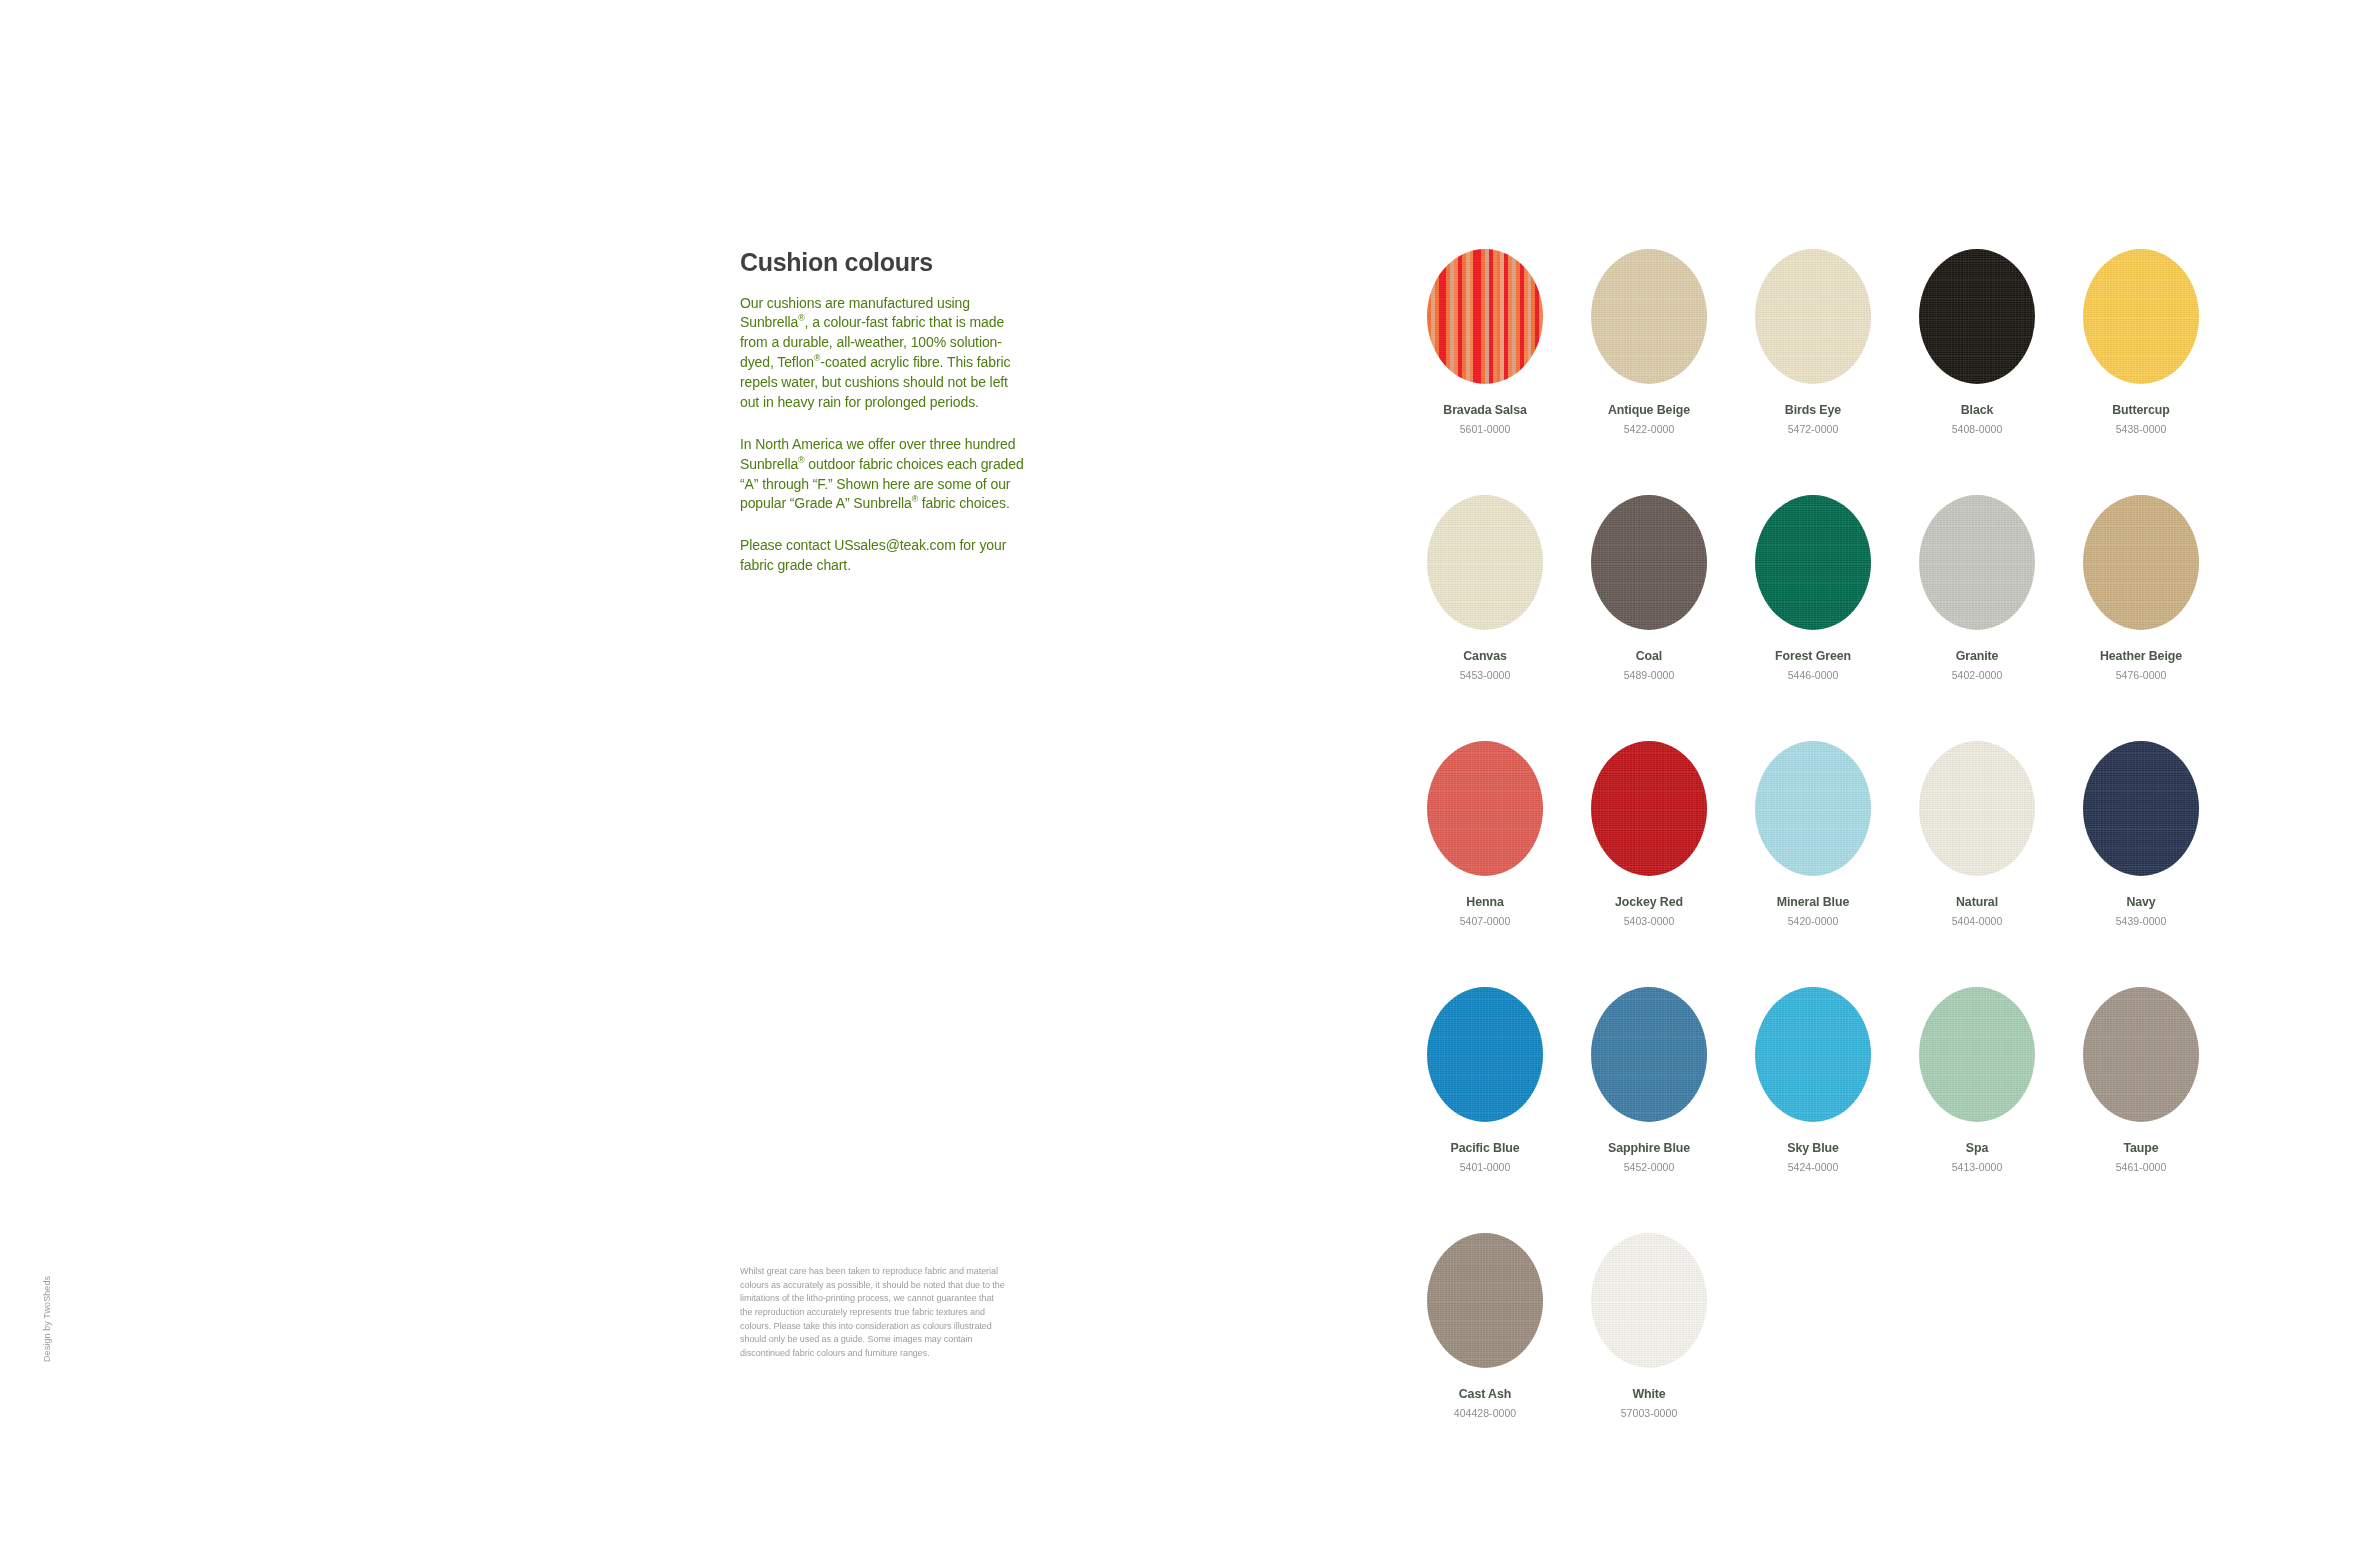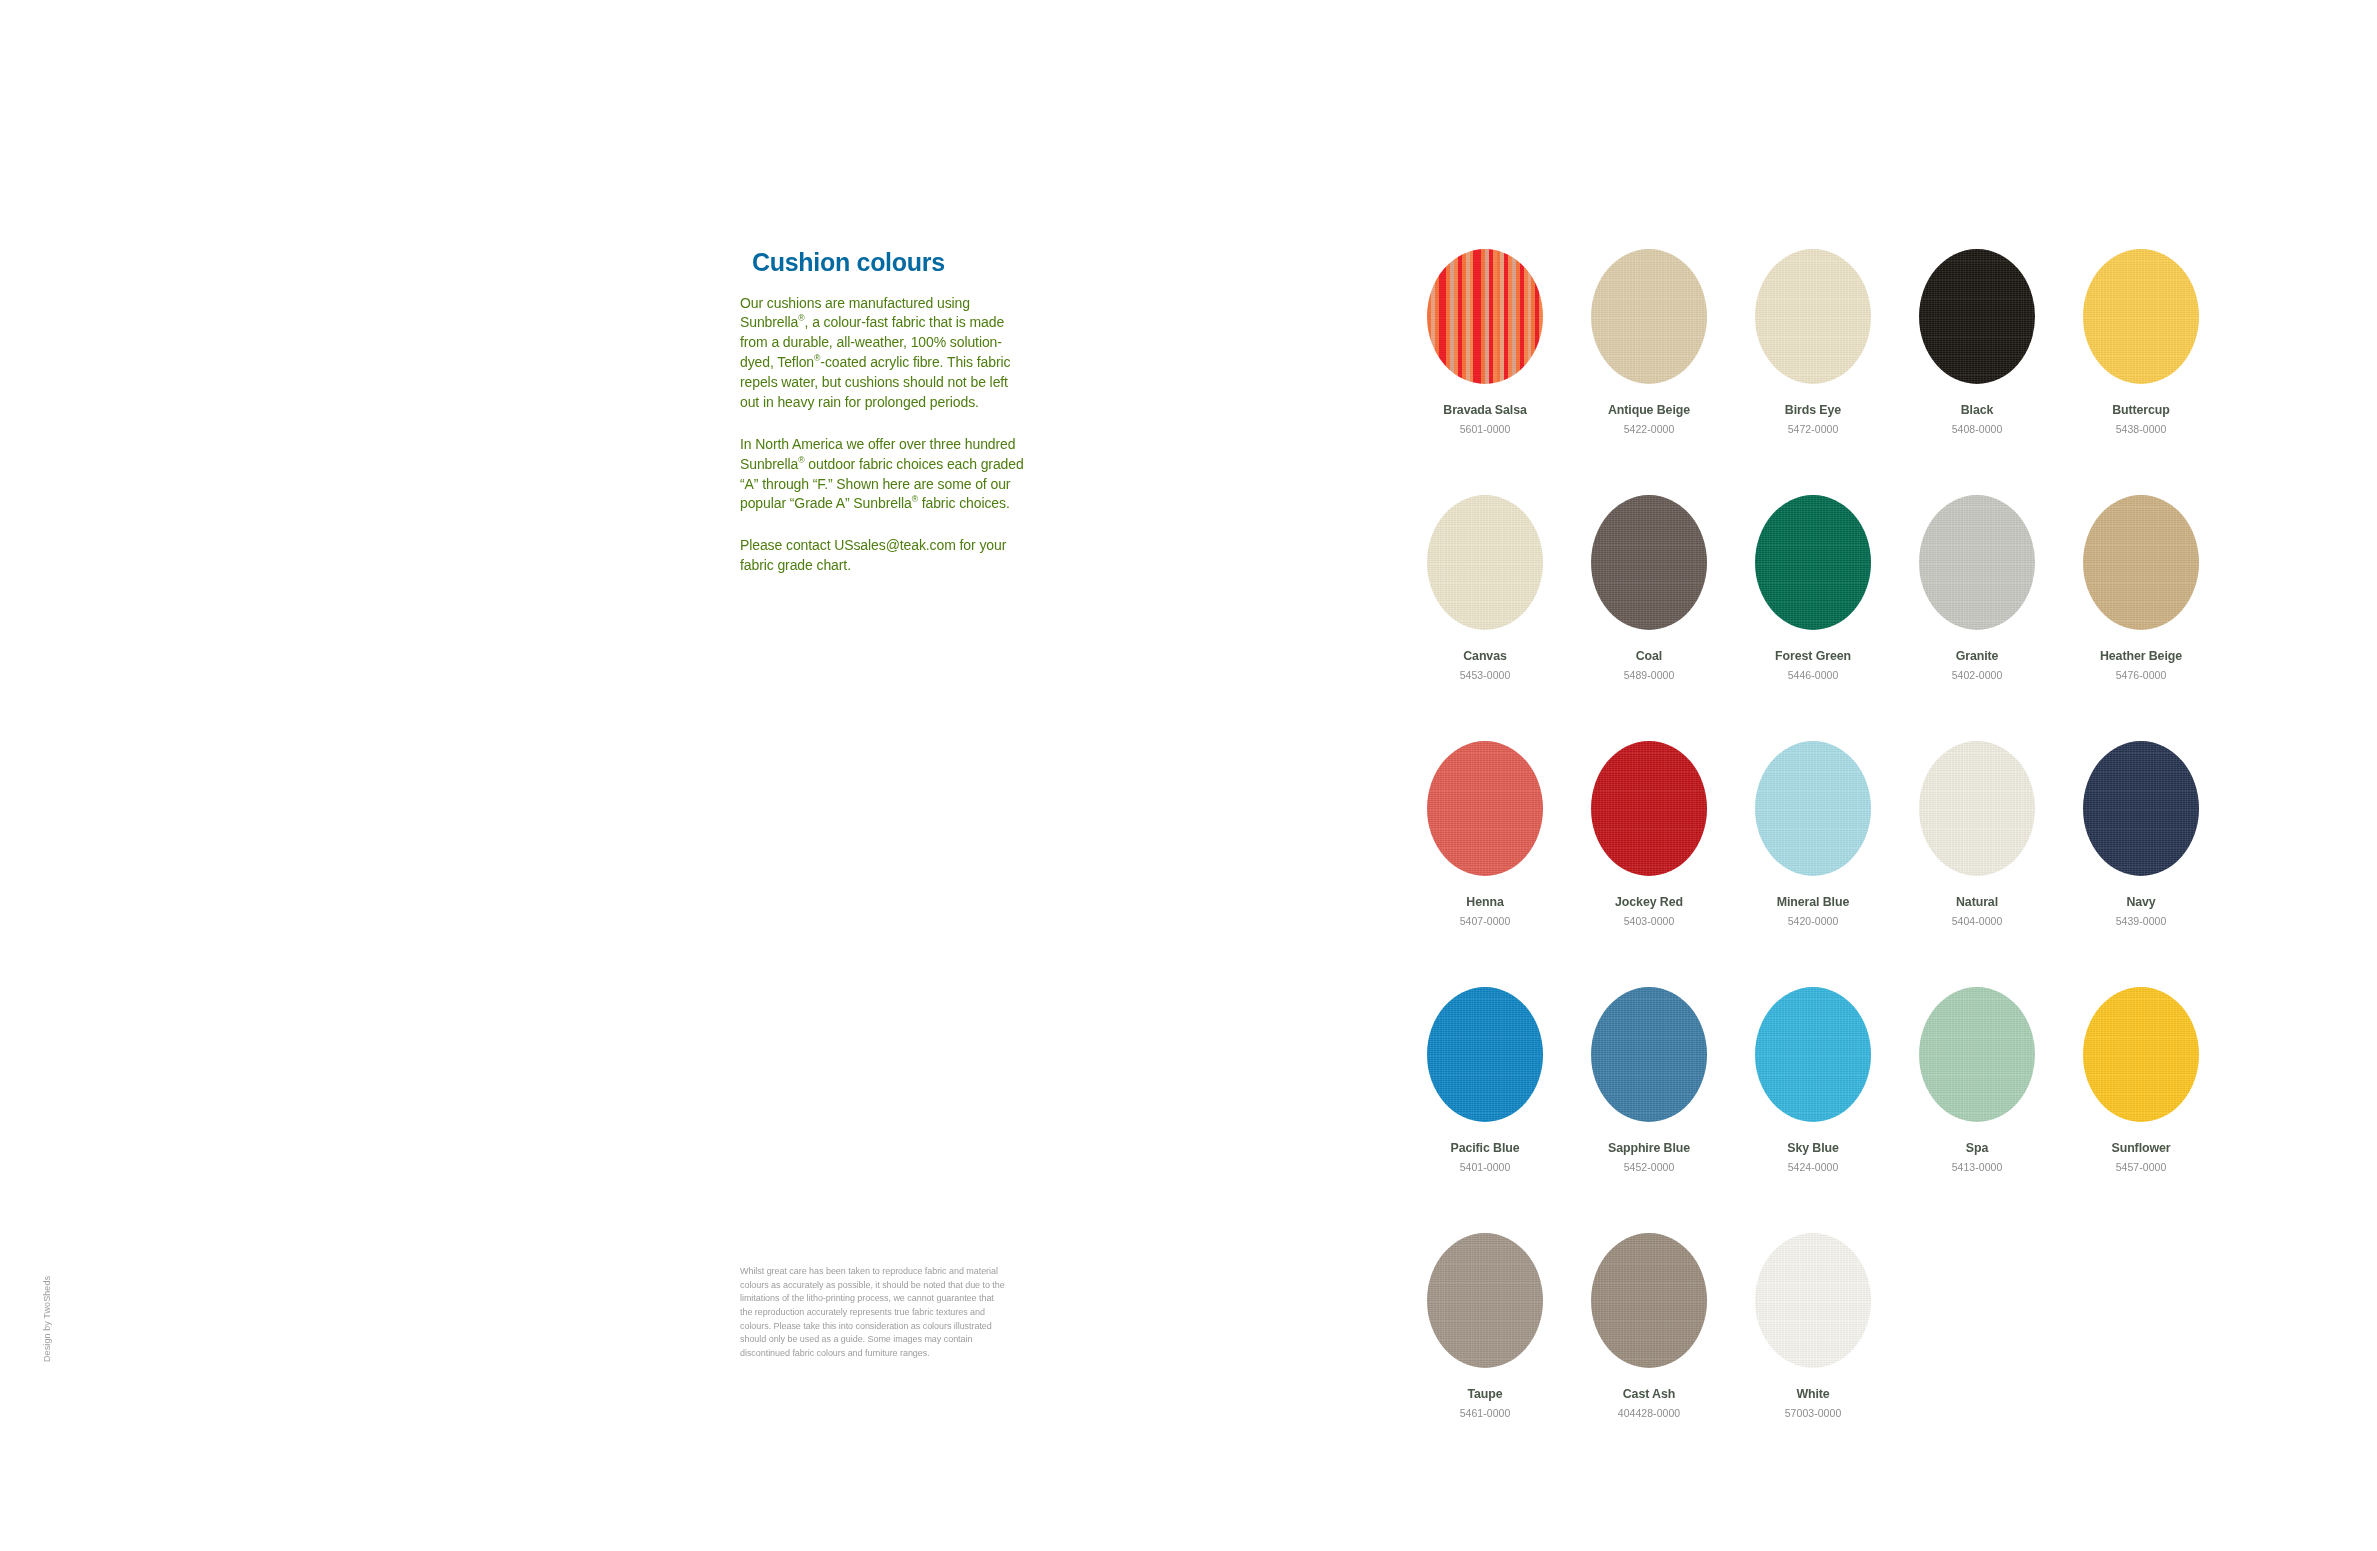--- a/index.html
+++ b/index.html
@@ -18,23 +18,23 @@
   
   .left-col {
     position: absolute;
     left: 740px;
     top: 249px;
     width: 287px;
   }
   .page-title {
     font-size: 25px;
     font-weight: bold;
-    color: #0369a1;
+    color: #404040;
     letter-spacing: -0.3px;
-    margin: 0 0 17px 12px;
+    margin: 0 0 17px 0;
     line-height: 1.1;
   }
   .body-par {
     font-size: 14px;
     line-height: 1.42;
     color: #4d7c0f;
     margin: 0 0 22px 0;
     letter-spacing: -0.1px;
   }
   .body-par:last-child { margin-bottom: 4px; }
@@ -224,25 +224,20 @@
       <div class="swatch-disc" style="background: rgb(53, 181, 221);"></div>
       <div class="swatch-name">Sky Blue</div>
       <div class="swatch-code">5424-0000</div>
     </div>
     <div class="swatch">
       <div class="swatch-disc" style="background: rgb(169, 207, 181);"></div>
       <div class="swatch-name">Spa</div>
       <div class="swatch-code">5413-0000</div>
     </div>
     <div class="swatch">
-      <div class="swatch-disc" style="background: rgb(252, 197, 33);"></div>
-      <div class="swatch-name">Sunflower</div>
-      <div class="swatch-code">5457-0000</div>
-    </div>
-    <div class="swatch">
       <div class="swatch-disc" style="background: rgb(163, 150, 137);"></div>
       <div class="swatch-name">Taupe</div>
       <div class="swatch-code">5461-0000</div>
     </div>
     <div class="swatch">
       <div class="swatch-disc" style="background: rgb(155, 141, 126);"></div>
       <div class="swatch-name">Cast Ash</div>
       <div class="swatch-code">404428-0000</div>
     </div>
     <div class="swatch">

